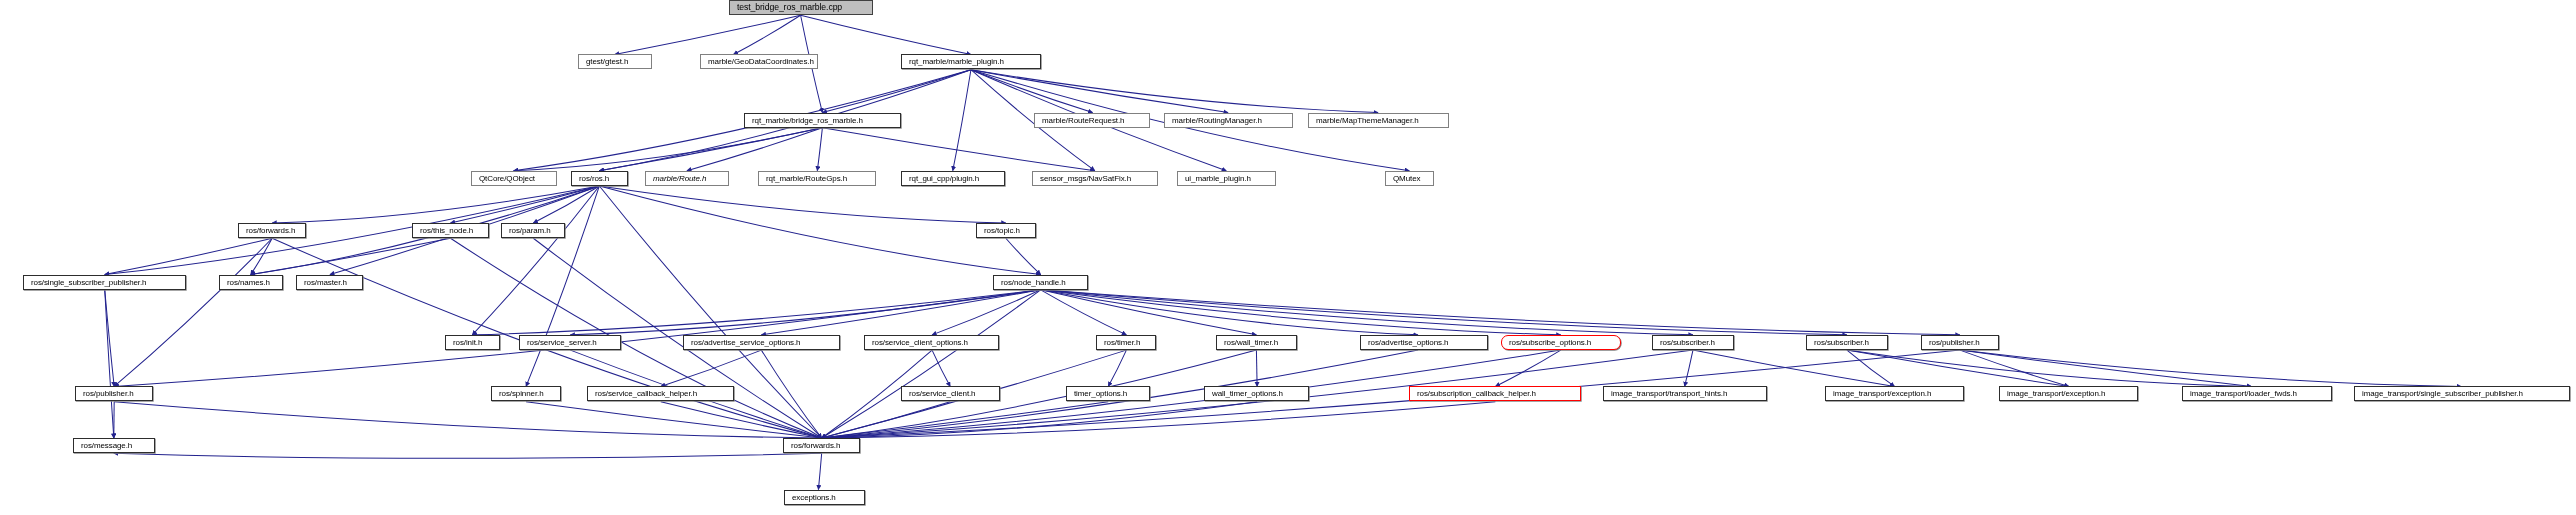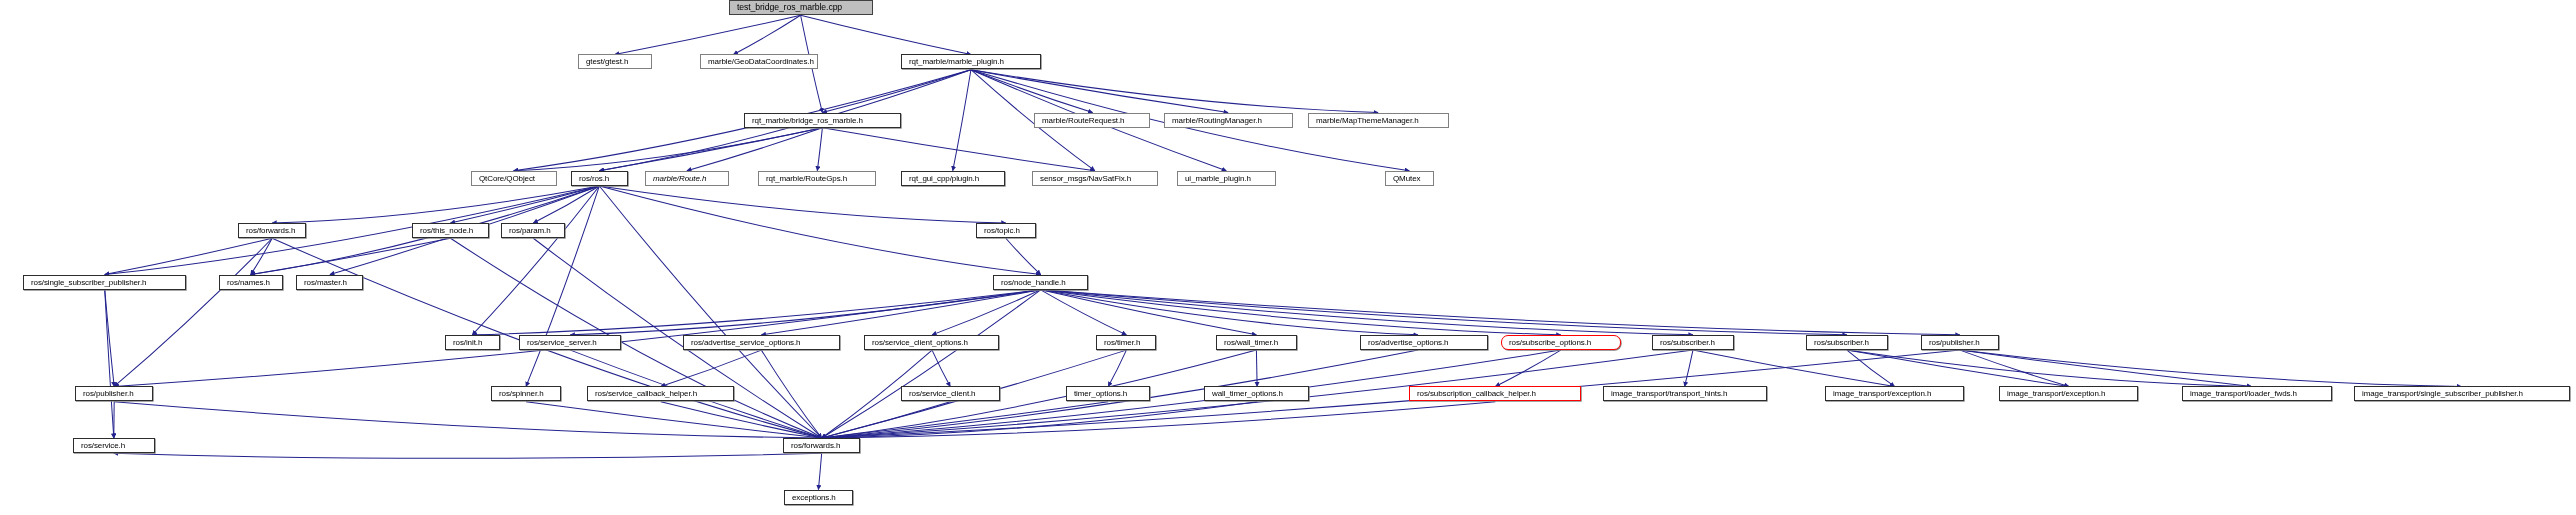--- a/index.html
+++ b/index.html
@@ -291,20 +291,20 @@
       <div class="node hard" style="left: 2176px; top: 386px; width: 150px; margin-left: 6px;">
         <span class="node-label">image_transport/loader_fwds.h</span>
       </div>
       <div class="node hard" style="left: 2354px; top: 386px; width: 216px;">
         <span class="node-label">image_transport/single_subscriber_publisher.h</span>
       </div>
       <div class="node hard" style="left: 783px; top: 438px; width: 77px;">
         <span class="node-label">ros/forwards.h</span>
       </div>
       <div class="node hard" style="left: 73px; top: 438px; width: 82px;">
-        <span class="node-label">ros/service.h</span>
-      </div>
-      <div class="node hard" style="left: 784px; top: 490px; width: 69px;">
+        <span class="node-label">ros/message.h</span>
+      </div>
+      <div class="node hard" style="left: 784px; top: 490px; width: 81px;">
         <span class="node-label">exceptions.h</span>
       </div>
     </div>
 </div>
 
 
 </body></html>

